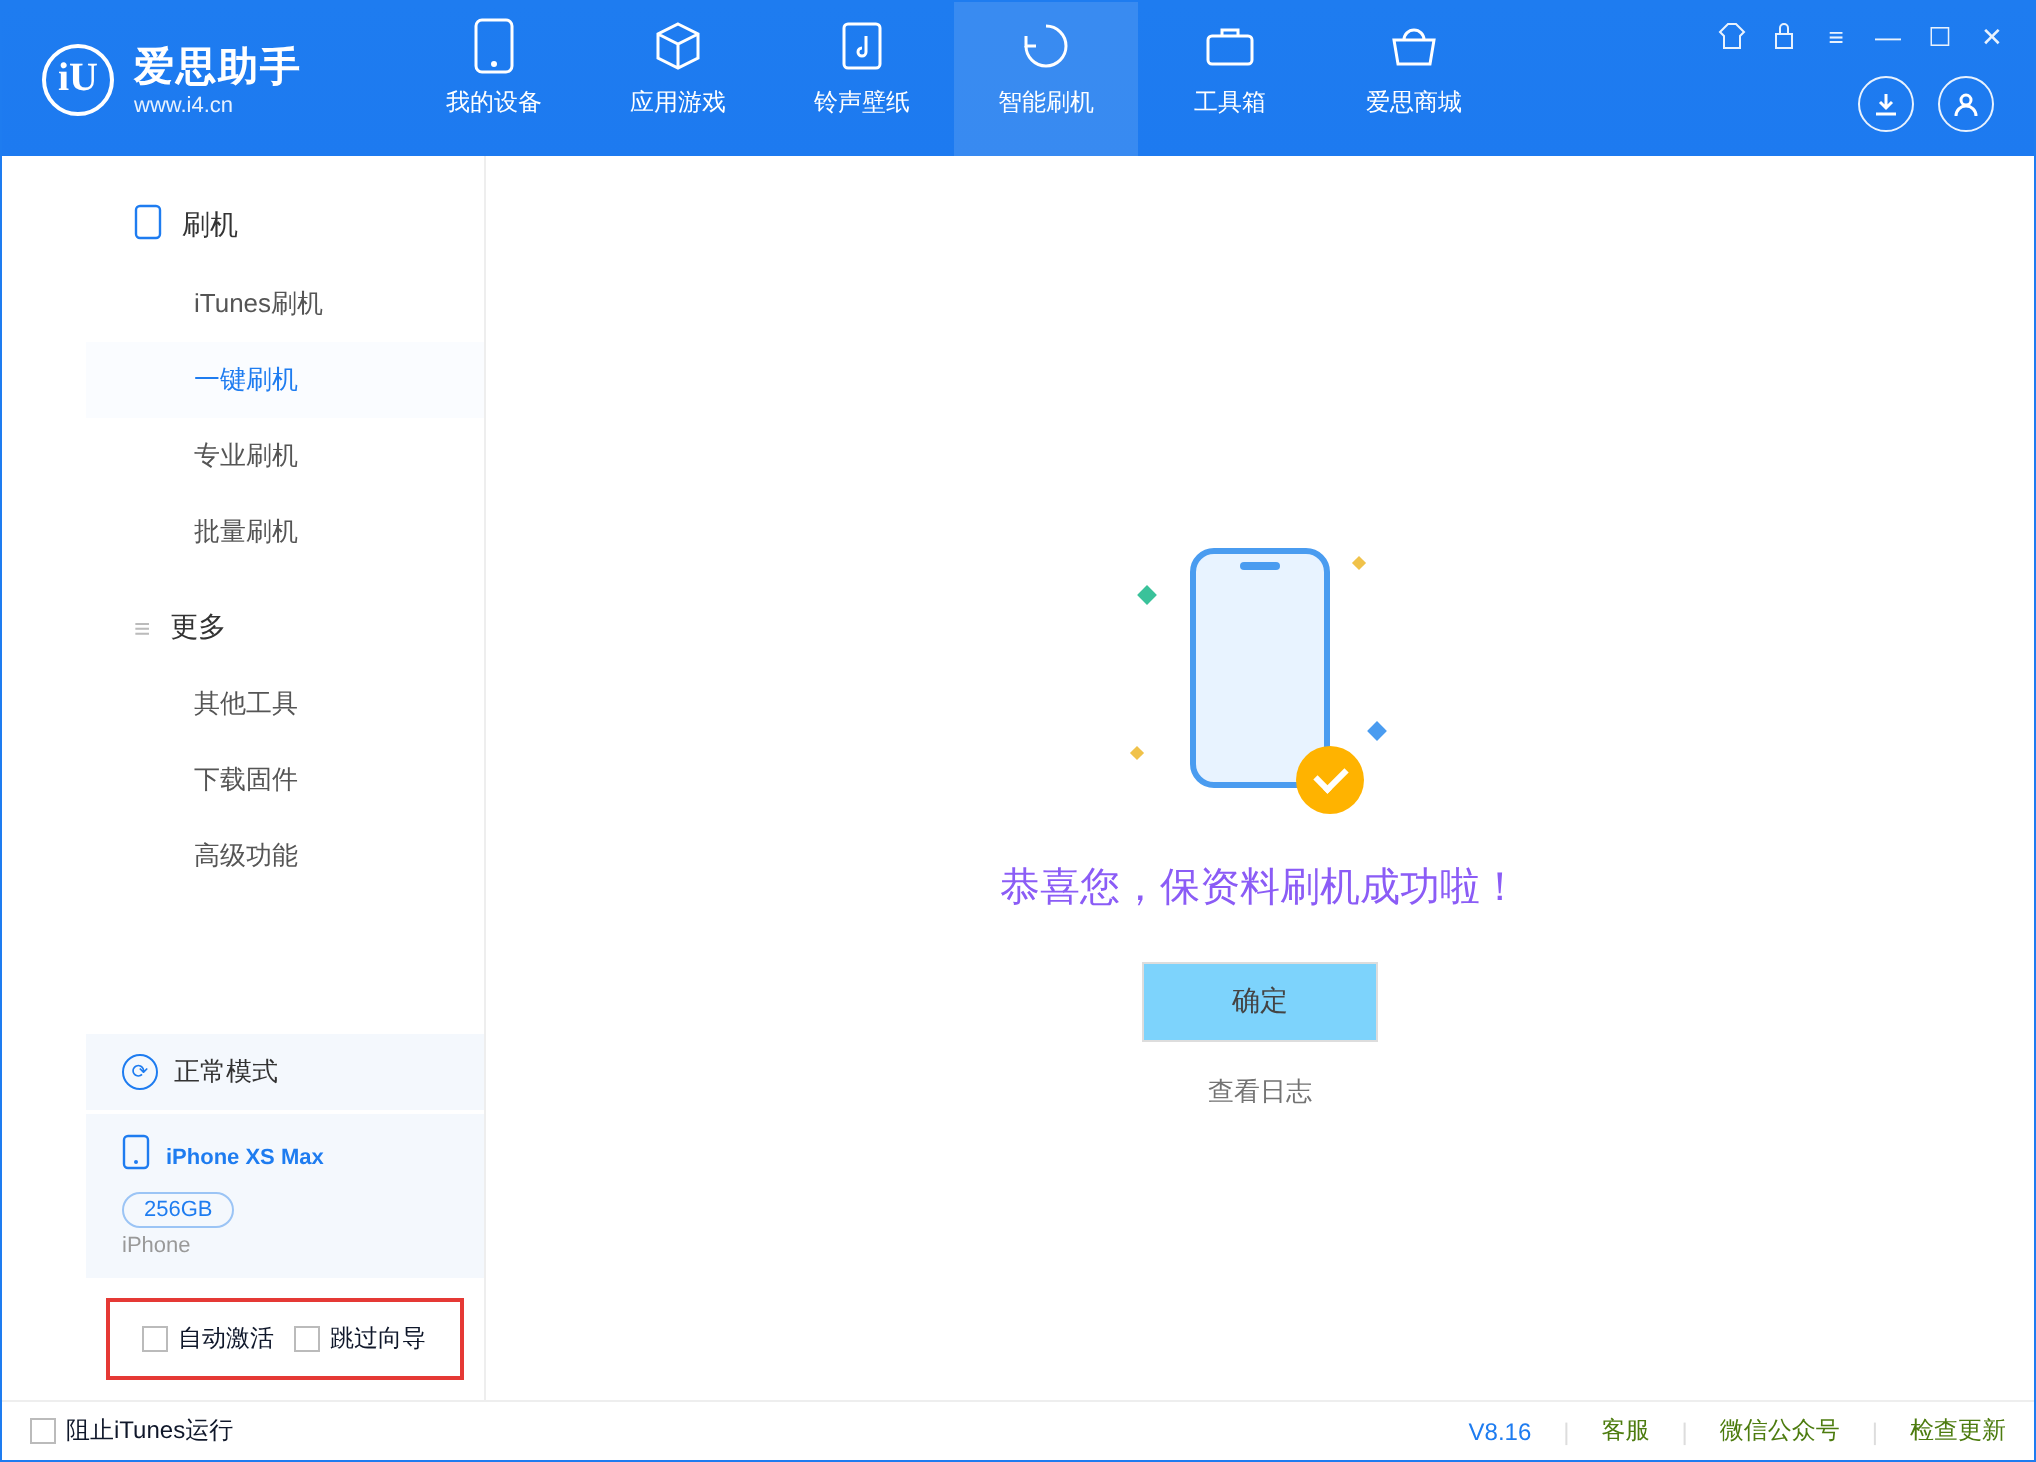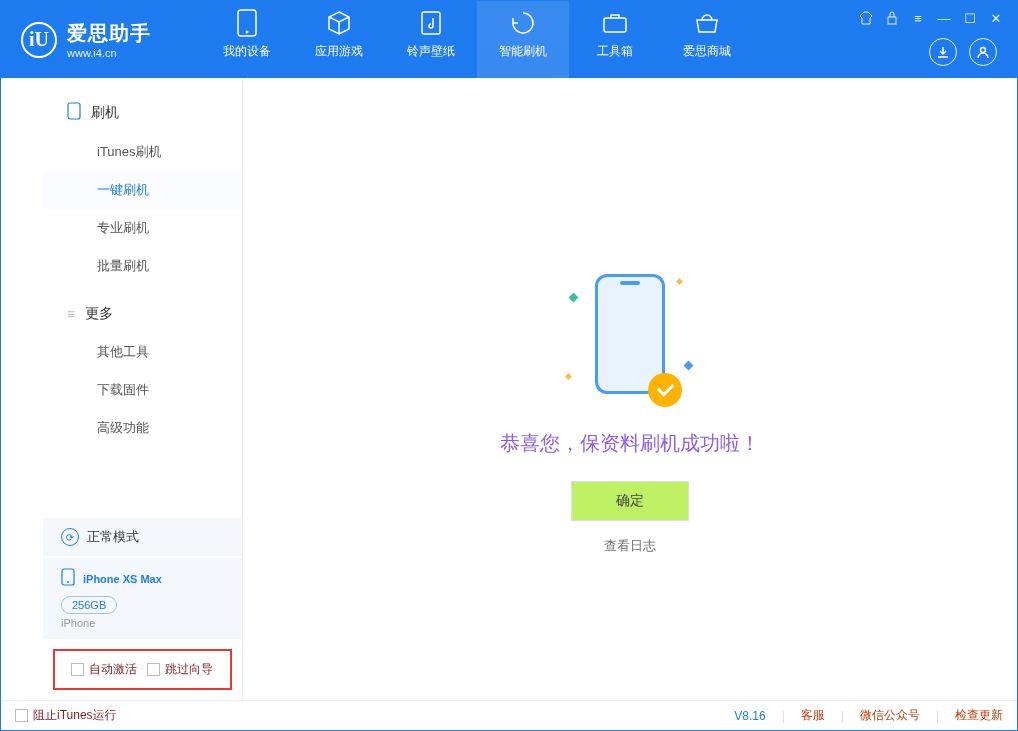--- a/index.html
+++ b/index.html
@@ -35,44 +35,44 @@
 
     .side-bottom { padding: 0; }
     .mode-block { background: #f4f8fd; padding: 10px 18px; font-size: 13px; color: #333; display: flex; align-items: center; gap: 8px; }
     .mode-icon { width: 18px; height: 18px; border: 1.5px solid #1e7cf0; border-radius: 50%; display: flex; align-items: center; justify-content: center; color: #1e7cf0; font-size: 10px; }
     .device-block { background: #f4f8fd; padding: 10px 18px; margin-top: 2px; }
     .device-name { font-size: 11px; color: #1e7cf0; font-weight: 600; }
     .device-cap { display: inline-block; padding: 2px 10px; border: 1px solid #9bc4f5; border-radius: 10px; color: #1e7cf0; font-size: 11px; margin: 6px 0 3px; }
     .device-type { font-size: 11px; color: #999; }
 
     .chk-block { border: 2px solid #e53935; padding: 10px 16px; margin: 10px; display: flex; gap: 10px; align-items: center; }
-    .chk { display: flex; align-items: center; gap: 5px; font-size: 12px; color: #7f1d1d; cursor: pointer; }
+    .chk { display: flex; align-items: center; gap: 5px; font-size: 12px; color: #0f172a; cursor: pointer; }
     .chk-box { width: 13px; height: 13px; border: 1px solid #bbb; }
 
     
     .main { flex: 1; display: flex; flex-direction: column; align-items: center; justify-content: center; padding-top: 40px; }
     .illus { width: 140px; height: 140px; position: relative; display: flex; align-items: center; justify-content: center; }
     .phone { width: 70px; height: 120px; border: 3px solid #4a9cf0; border-radius: 12px; background: #e8f3ff; position: relative; }
     .phone::before { content: ''; position: absolute; top: 4px; left: 50%; transform: translateX(-50%); width: 20px; height: 4px; background: #4a9cf0; border-radius: 2px; }
     .check-badge { position: absolute; bottom: -3px; right: 18px; width: 34px; height: 34px; background: #ffb300; border-radius: 50%; display:flex; align-items:center; justify-content:center; }
     .check-badge::after { content: ''; width: 12px; height: 7px; border-left: 3px solid #fff; border-bottom: 3px solid #fff; transform: rotate(-45deg); margin-top:-3px; }
     .sparkle { position: absolute; width: 7px; height: 7px; background: #4a9cf0; transform: rotate(45deg); }
     .s1 { top: 30px; left: 10px; background:#3ac29a; } .s2 { top: 15px; right: 18px; background:#f0c24a; width:5px; height:5px;}
     .s3 { bottom: 25px; left: 6px; background:#f0c24a; width:5px;height:5px;} .s4 { bottom: 35px; right: 8px; background:#4a9cf0;}
 
     .success-text { font-size: 20px; color: #8b5cf6; margin: 26px 0 24px; }
-    .ok-btn { padding: 10px 44px; border: 1px solid #ddd; background: #bef264; font-size: 14px; color: #444; cursor: pointer; }
+    .ok-btn { padding: 10px 44px; border: 1px solid #ddd; background: #7dd3fc; font-size: 14px; color: #444; cursor: pointer; }
     .log-link { margin-top: 16px; font-size: 13px; color: #737373; cursor: pointer; }
 
     
     .footer { height: 30px; border-top: 1px solid #eee; display: flex; align-items: center; padding: 0 14px; font-size: 12px; color: #888; }
     .footer-left { display: flex; align-items: center; gap: 6px; }
     .footer-right { margin-left: auto; display: flex; align-items: center; gap: 6px; }
     .footer-sep { color: #ddd; padding: 0 10px; }
-    .footer-link { color: #c2410c; cursor: pointer; }
+    .footer-link { color: #4d7c0f; cursor: pointer; }
     .version { color: #1e7cf0; }
   </style>
 </head>
 <body>
 
 <div class="header">
   <div class="logo-block">
     <div class="logo-icon">iU</div>
     <div class="logo-text">
       <div class="logo-title">爱思助手</div>

